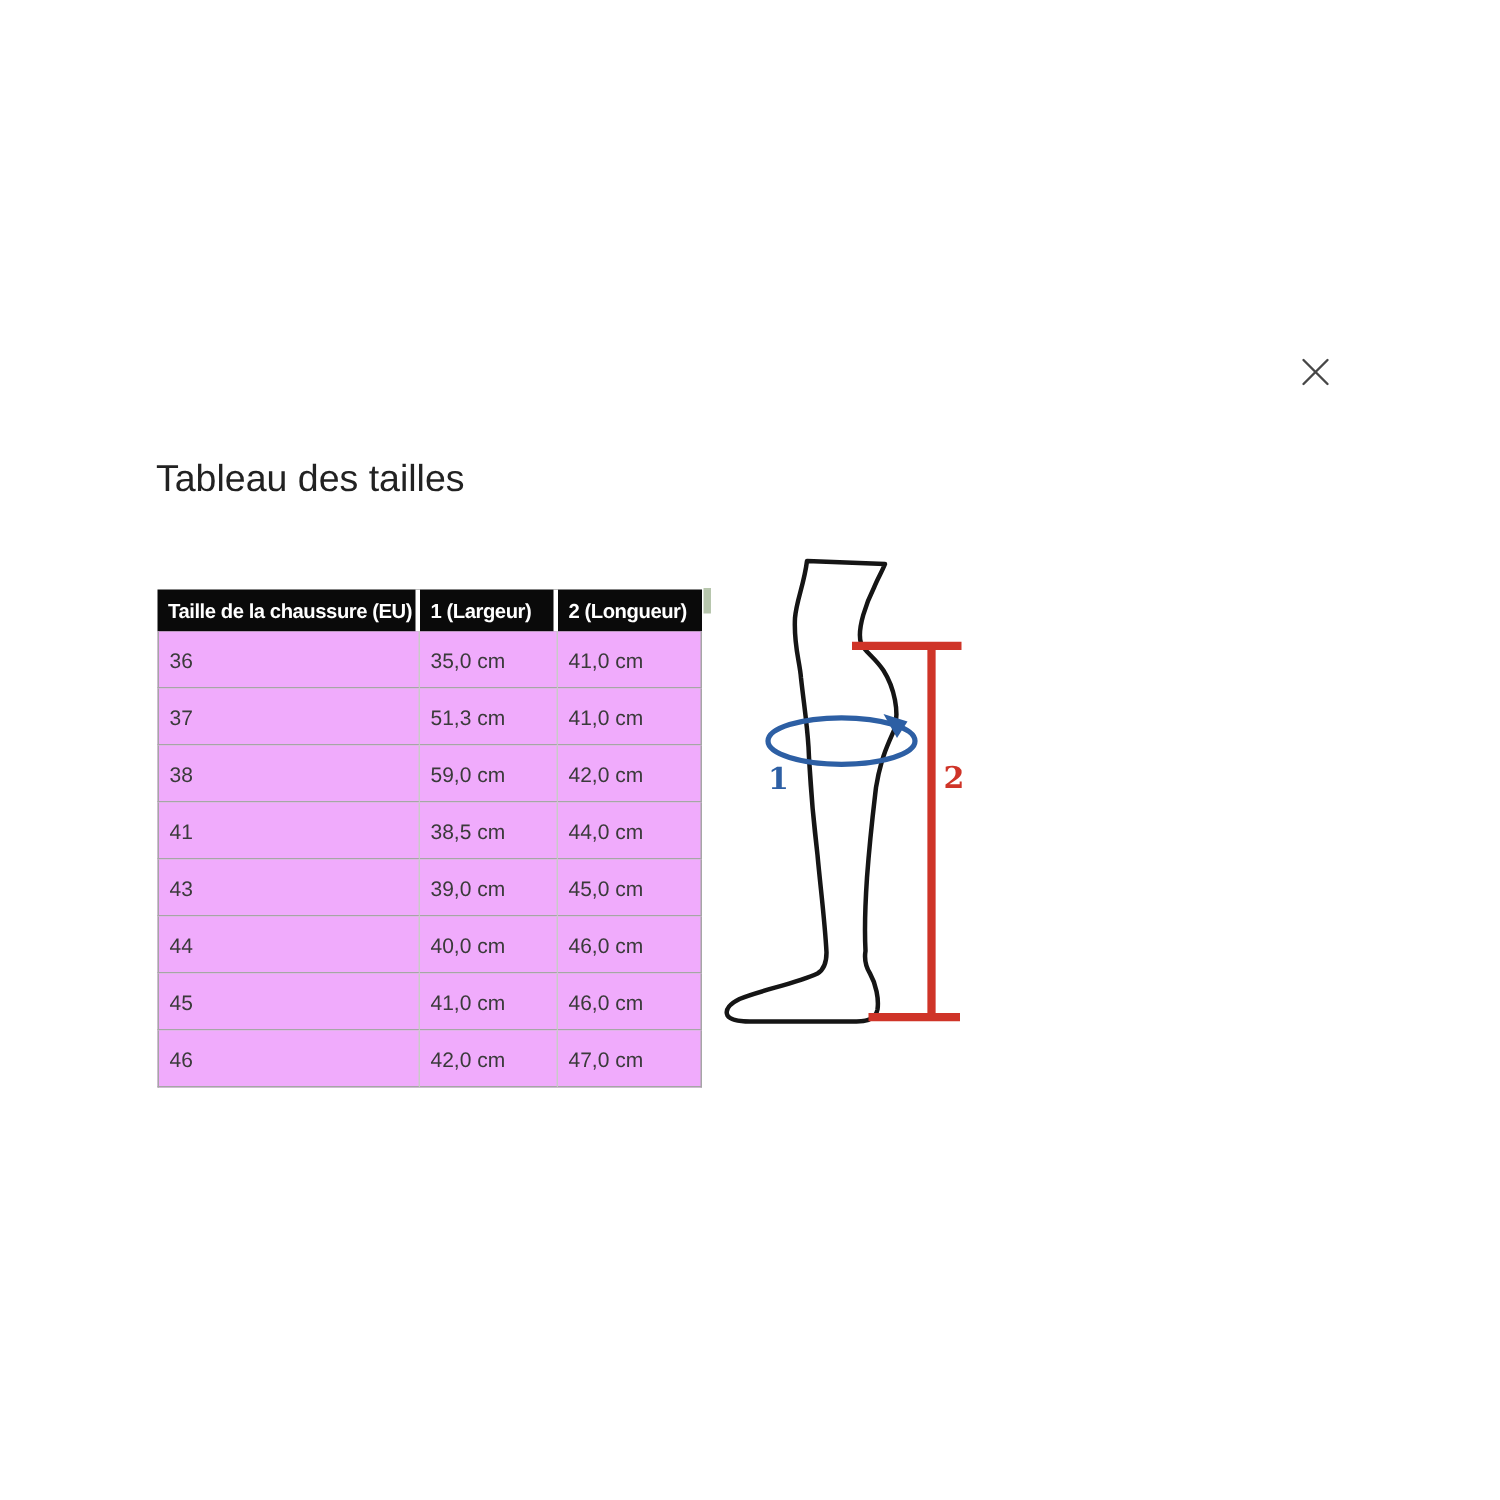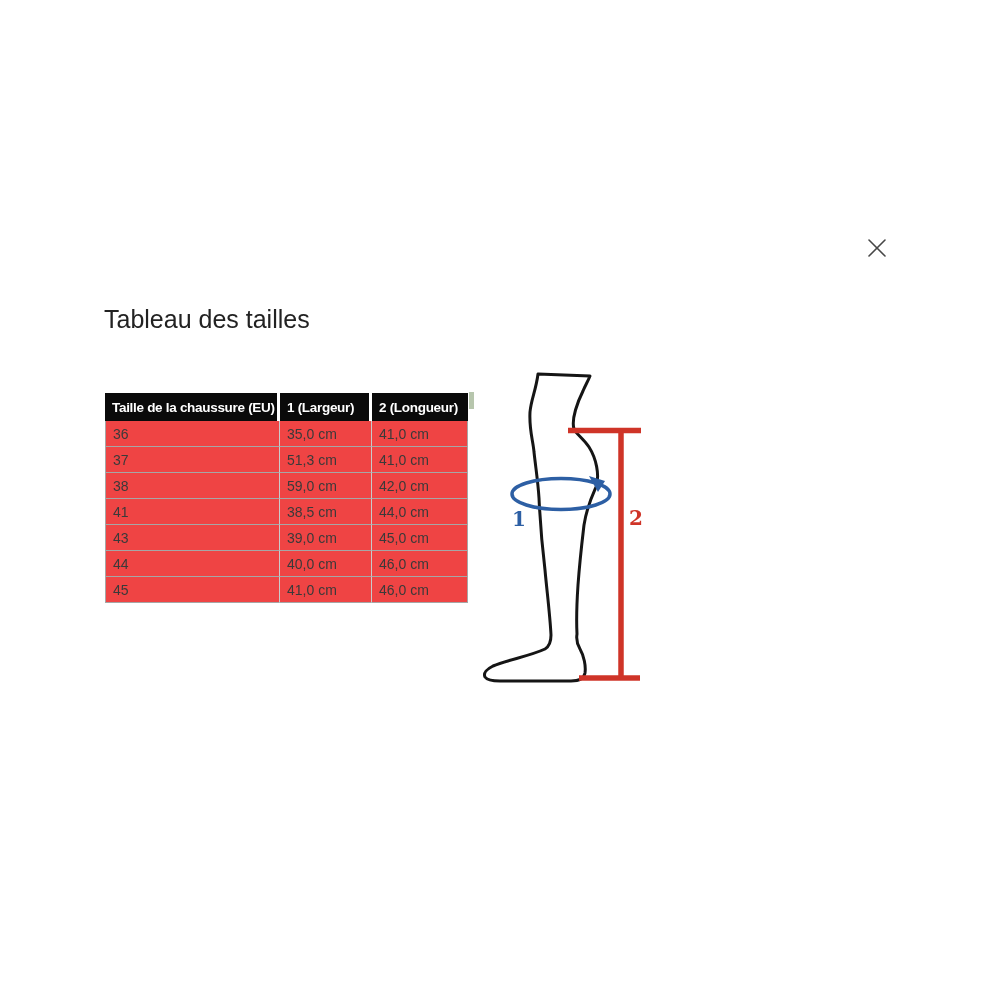--- a/index.html
+++ b/index.html
@@ -24,23 +24,23 @@
   .title{position:absolute;left:104px;top:304px;margin:0;font-size:25px;line-height:30px;
     font-weight:400;color:var(--title-text);white-space:nowrap;}
 
   
   .table-wrap{position:absolute;left:105px;top:345px;width:369px;margin-top:48px;}
   table.size-table{border-collapse:separate;border-spacing:0;table-layout:fixed;width:363px;}
   .size-table th{background:var(--header-bg);color:var(--header-text);font-weight:700;
     font-size:13.5px;letter-spacing:-0.3px;text-align:left;height:28px;
     padding:0 0 0 7px;border-right:3px solid #fff;vertical-align:middle;white-space:nowrap;overflow:hidden;}
   .size-table th:last-child{border-right:0;}
-  .size-table td{height:26px;font-size:14px;color:var(--body-text);padding:0 0 0 7px;
+  .size-table td{height:38px;font-size:14px;color:var(--body-text);padding:0 0 0 7px;
     border-bottom:1px solid var(--border-strong);border-right:1px solid var(--border-light);
-    vertical-align:middle;background:#ef4444;white-space:nowrap;}
+    vertical-align:middle;background:#f0abfc;white-space:nowrap;}
   .size-table td:first-child{border-left:1px solid var(--border-strong);}
   .size-table td:last-child{border-right:1px solid var(--border-strong);}
   .sliver{position:absolute;left:364px;top:-1px;width:5px;height:17px;background:var(--sliver);}
 
   
   .leg-svg{position:absolute;left:470px;top:355px;}
   .leg-outline{fill:#ffffff;stroke:var(--outline);stroke-width:3;stroke-linejoin:round;}
   .width-ellipse{fill:none;stroke:var(--blue);stroke-width:3.5;}
   .width-arrowhead{fill:var(--blue);stroke:none;}
   .length-line{stroke:var(--red);stroke-width:5.5;stroke-linecap:butt;}
@@ -116,20 +116,25 @@
             <td>40,0 cm</td>
             <td>46,0 cm</td>
           </tr>
 
           <tr>
             <td>45</td>
             <td>41,0 cm</td>
             <td>46,0 cm</td>
           </tr>
 
+          <tr>
+            <td>46</td>
+            <td>42,0 cm</td>
+            <td>47,0 cm</td>
+          </tr>
         </tbody>
     </table>
     <div class="sliver"></div>
   </div>
 
   <svg class="leg-svg" width="200" height="345" viewBox="470 355 200 345">
 
     <path class="leg-outline" d="
       M 538 374
       L 590 376

